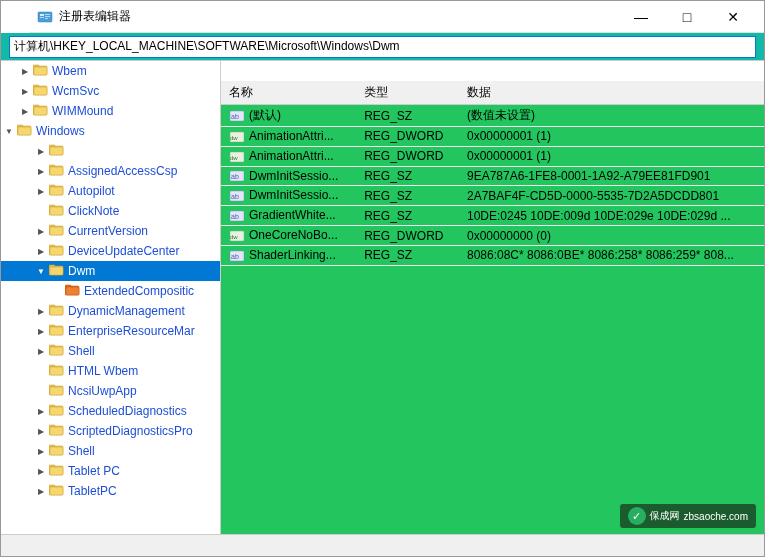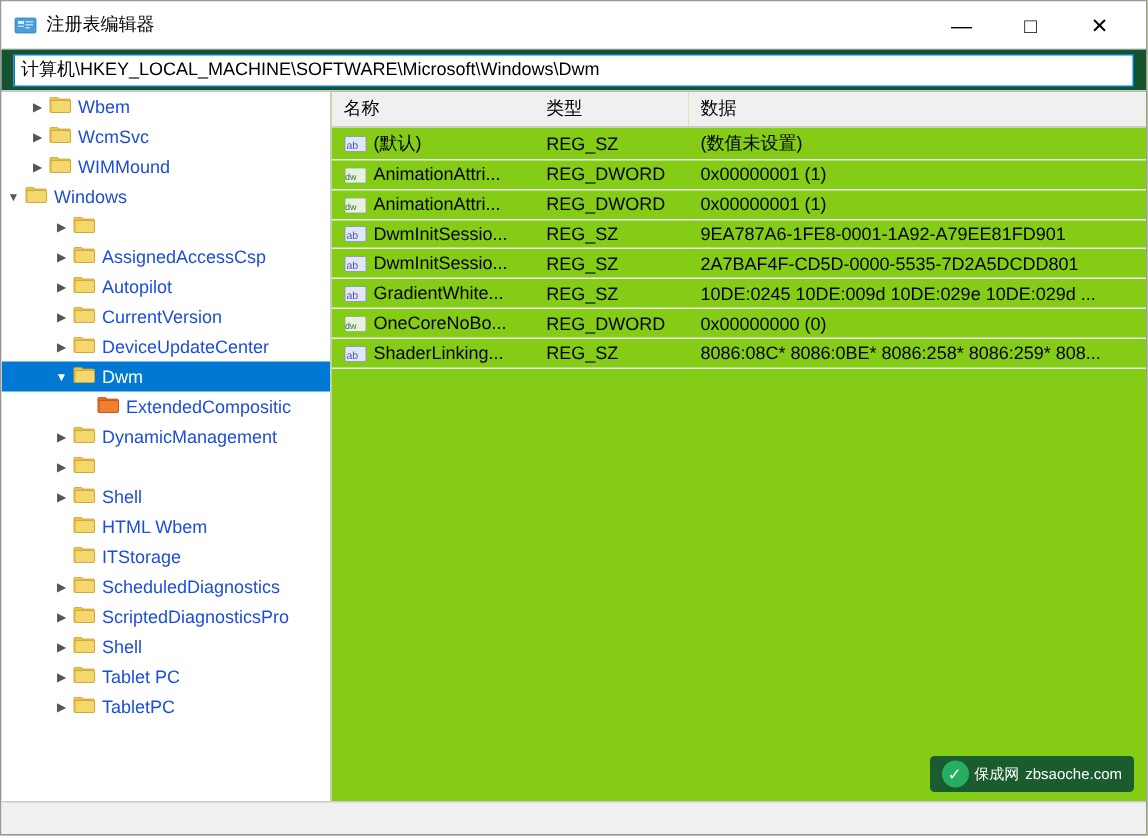--- a/index.html
+++ b/index.html
@@ -16,20 +16,21 @@
     }
     
     .title-bar {
       background: #ffffff;
       height: 32px;
       display: flex;
       align-items: center;
       justify-content: space-between;
       padding: 0 8px;
       border-bottom: 1px solid #e0e0e0;
+      margin-left: 28px;
     }
     
     .title-bar-left {
       display: flex;
       align-items: center;
       gap: 6px;
     }
     
     .title-text {
       font-size: 12px;
@@ -64,21 +65,21 @@
     
     .menu-item {
       padding: 2px 8px;
       cursor: pointer;
       font-size: 12px;
       color: #000;
     }
     
     .address-bar {
       height: 28px;
-      background: #14532d;
+      background: #14b8a6;
       display: flex;
       align-items: center;
       padding: 0 8px;
       border-bottom: 1px solid #ccc;
       gap: 6px;
     }
     
     .address-path {
       flex: 1;
       height: 22px;
@@ -101,21 +102,22 @@
       min-width: 220px;
       border-right: 1px solid #ccc;
       overflow-y: auto;
       overflow-x: auto;
       background: #fff;
     }
     
     .detail-panel {
       flex: 1;
       overflow-y: auto;
-      background: #84cc16;
+      background: #22c55e;
+      margin-top: 20px;
     }
     
     
     .tree-item {
       display: flex;
       align-items: center;
       height: 20px;
       cursor: pointer;
       white-space: nowrap;
       padding-right: 4px;
@@ -284,20 +286,31 @@
           <span style="margin-right: 3px; font-size: 13px;"><svg width="16" height="14" viewBox="0 0 16 14">
       <rect x="0" y="3" width="14" height="9" rx="1" fill="#e8c44a" stroke="#c8a030" stroke-width="0.5"></rect>
       <rect x="0" y="2" width="6" height="2" rx="1" fill="#e8c44a" stroke="#c8a030" stroke-width="0.5"></rect>
       <rect x="1" y="4" width="13" height="8" rx="1" fill="#f5d76e" stroke="#c8a030" stroke-width="0.5"></rect>
     </svg></span>
           <span class="tree-label">Autopilot</span>
         </div>
         <div class="tree-item">
           <span class="tree-indent"></span>
           <span class="tree-indent"></span>
+          <span class="tree-expand"></span>
+          <span style="margin-right: 3px; font-size: 13px;"><svg width="16" height="14" viewBox="0 0 16 14">
+      <rect x="0" y="3" width="14" height="9" rx="1" fill="#e8c44a" stroke="#c8a030" stroke-width="0.5"></rect>
+      <rect x="0" y="2" width="6" height="2" rx="1" fill="#e8c44a" stroke="#c8a030" stroke-width="0.5"></rect>
+      <rect x="1" y="4" width="13" height="8" rx="1" fill="#f5d76e" stroke="#c8a030" stroke-width="0.5"></rect>
+    </svg></span>
+          <span class="tree-label">ClickNote</span>
+        </div>
+        <div class="tree-item">
+          <span class="tree-indent"></span>
+          <span class="tree-indent"></span>
           <span class="tree-expand" style="font-size: 8px; color: rgb(85, 85, 85);">▶</span>
           <span style="margin-right: 3px; font-size: 13px;"><svg width="16" height="14" viewBox="0 0 16 14">
       <rect x="0" y="3" width="14" height="9" rx="1" fill="#e8c44a" stroke="#c8a030" stroke-width="0.5"></rect>
       <rect x="0" y="2" width="6" height="2" rx="1" fill="#e8c44a" stroke="#c8a030" stroke-width="0.5"></rect>
       <rect x="1" y="4" width="13" height="8" rx="1" fill="#f5d76e" stroke="#c8a030" stroke-width="0.5"></rect>
     </svg></span>
           <span class="tree-label">CurrentVersion</span>
         </div>
         <div class="tree-item">
           <span class="tree-indent"></span>
@@ -346,20 +359,21 @@
         </div>
         <div class="tree-item">
           <span class="tree-indent"></span>
           <span class="tree-indent"></span>
           <span class="tree-expand" style="font-size: 8px; color: rgb(85, 85, 85);">▶</span>
           <span style="margin-right: 3px; font-size: 13px;"><svg width="16" height="14" viewBox="0 0 16 14">
       <rect x="0" y="3" width="14" height="9" rx="1" fill="#e8c44a" stroke="#c8a030" stroke-width="0.5"></rect>
       <rect x="0" y="2" width="6" height="2" rx="1" fill="#e8c44a" stroke="#c8a030" stroke-width="0.5"></rect>
       <rect x="1" y="4" width="13" height="8" rx="1" fill="#f5d76e" stroke="#c8a030" stroke-width="0.5"></rect>
     </svg></span>
+          <span class="tree-label">EnterpriseResourceMar</span>
         </div>
         <div class="tree-item">
           <span class="tree-indent"></span>
           <span class="tree-indent"></span>
           <span class="tree-expand" style="font-size: 8px; color: rgb(85, 85, 85);">▶</span>
           <span style="margin-right: 3px; font-size: 13px;"><svg width="16" height="14" viewBox="0 0 16 14">
       <rect x="0" y="3" width="14" height="9" rx="1" fill="#e8c44a" stroke="#c8a030" stroke-width="0.5"></rect>
       <rect x="0" y="2" width="6" height="2" rx="1" fill="#e8c44a" stroke="#c8a030" stroke-width="0.5"></rect>
       <rect x="1" y="4" width="13" height="8" rx="1" fill="#f5d76e" stroke="#c8a030" stroke-width="0.5"></rect>
     </svg></span>
@@ -378,21 +392,21 @@
         </div>
         <div class="tree-item">
           <span class="tree-indent"></span>
           <span class="tree-indent"></span>
           <span class="tree-expand"></span>
           <span style="margin-right: 3px; font-size: 13px;"><svg width="16" height="14" viewBox="0 0 16 14">
       <rect x="0" y="3" width="14" height="9" rx="1" fill="#e8c44a" stroke="#c8a030" stroke-width="0.5"></rect>
       <rect x="0" y="2" width="6" height="2" rx="1" fill="#e8c44a" stroke="#c8a030" stroke-width="0.5"></rect>
       <rect x="1" y="4" width="13" height="8" rx="1" fill="#f5d76e" stroke="#c8a030" stroke-width="0.5"></rect>
     </svg></span>
-          <span class="tree-label">ITStorage</span>
+          <span class="tree-label">NcsiUwpApp</span>
         </div>
         <div class="tree-item">
           <span class="tree-indent"></span>
           <span class="tree-indent"></span>
           <span class="tree-expand" style="font-size: 8px; color: rgb(85, 85, 85);">▶</span>
           <span style="margin-right: 3px; font-size: 13px;"><svg width="16" height="14" viewBox="0 0 16 14">
       <rect x="0" y="3" width="14" height="9" rx="1" fill="#e8c44a" stroke="#c8a030" stroke-width="0.5"></rect>
       <rect x="0" y="2" width="6" height="2" rx="1" fill="#e8c44a" stroke="#c8a030" stroke-width="0.5"></rect>
       <rect x="1" y="4" width="13" height="8" rx="1" fill="#f5d76e" stroke="#c8a030" stroke-width="0.5"></rect>
     </svg></span>

